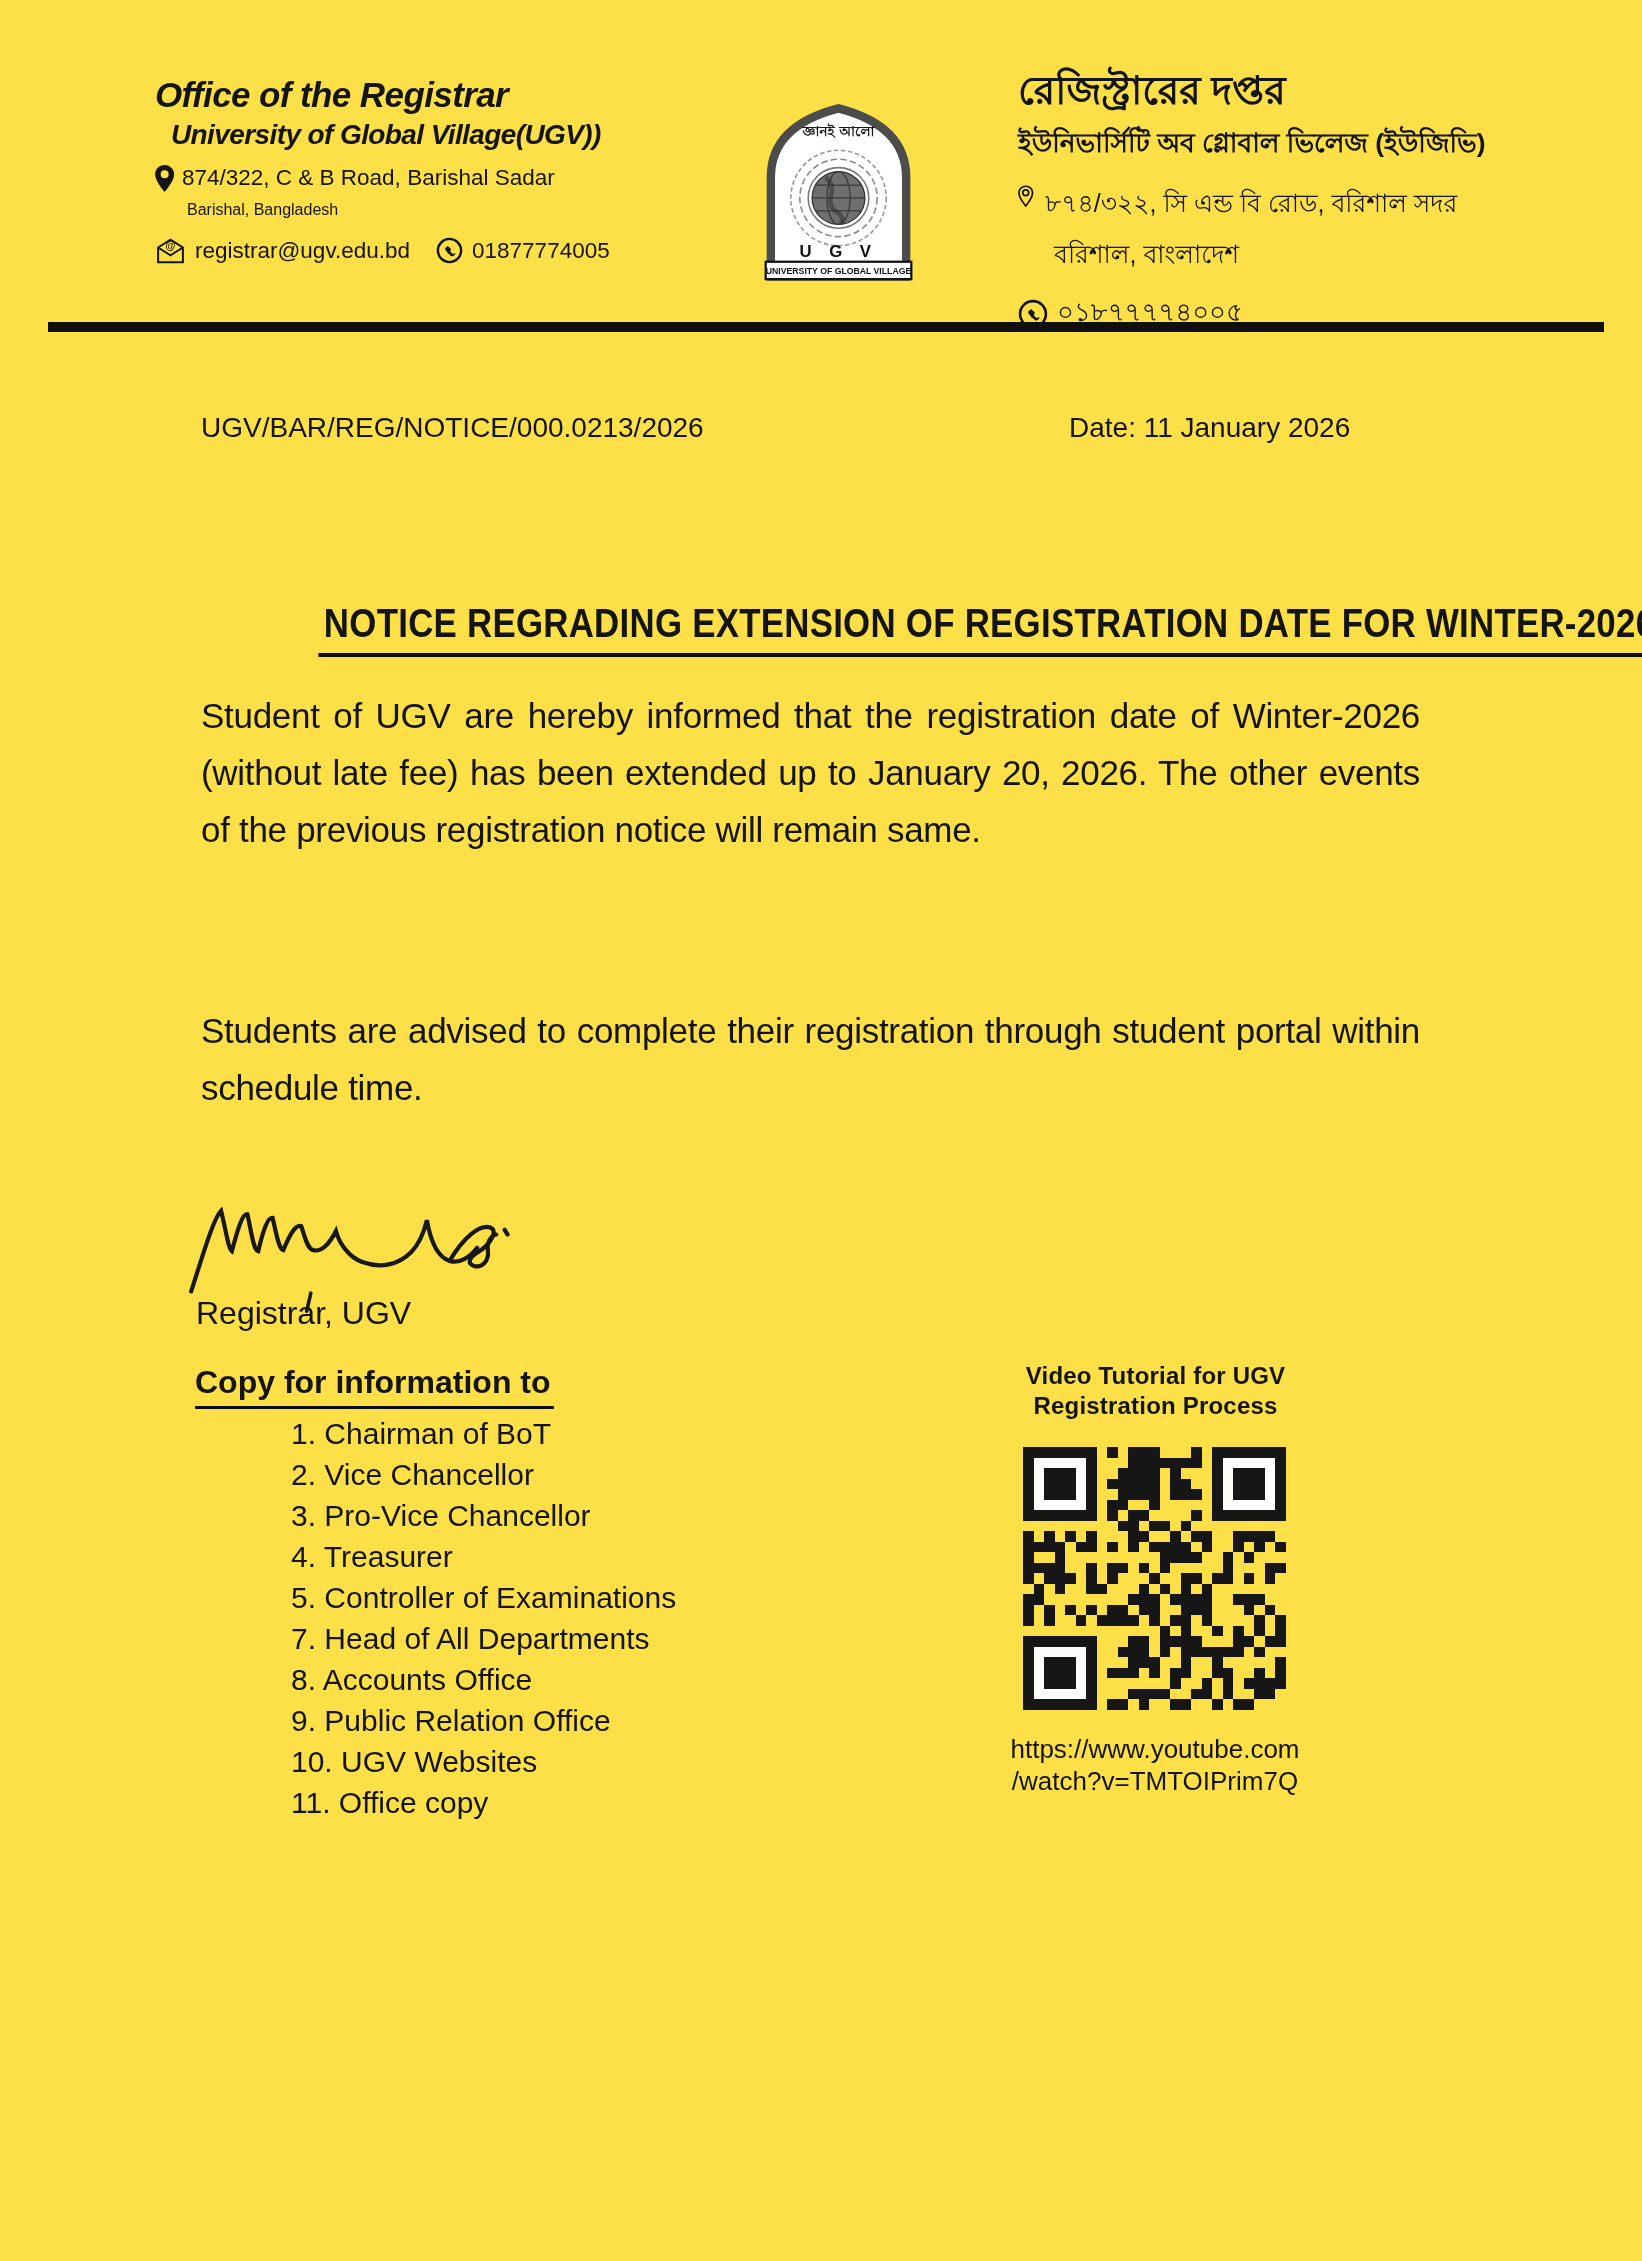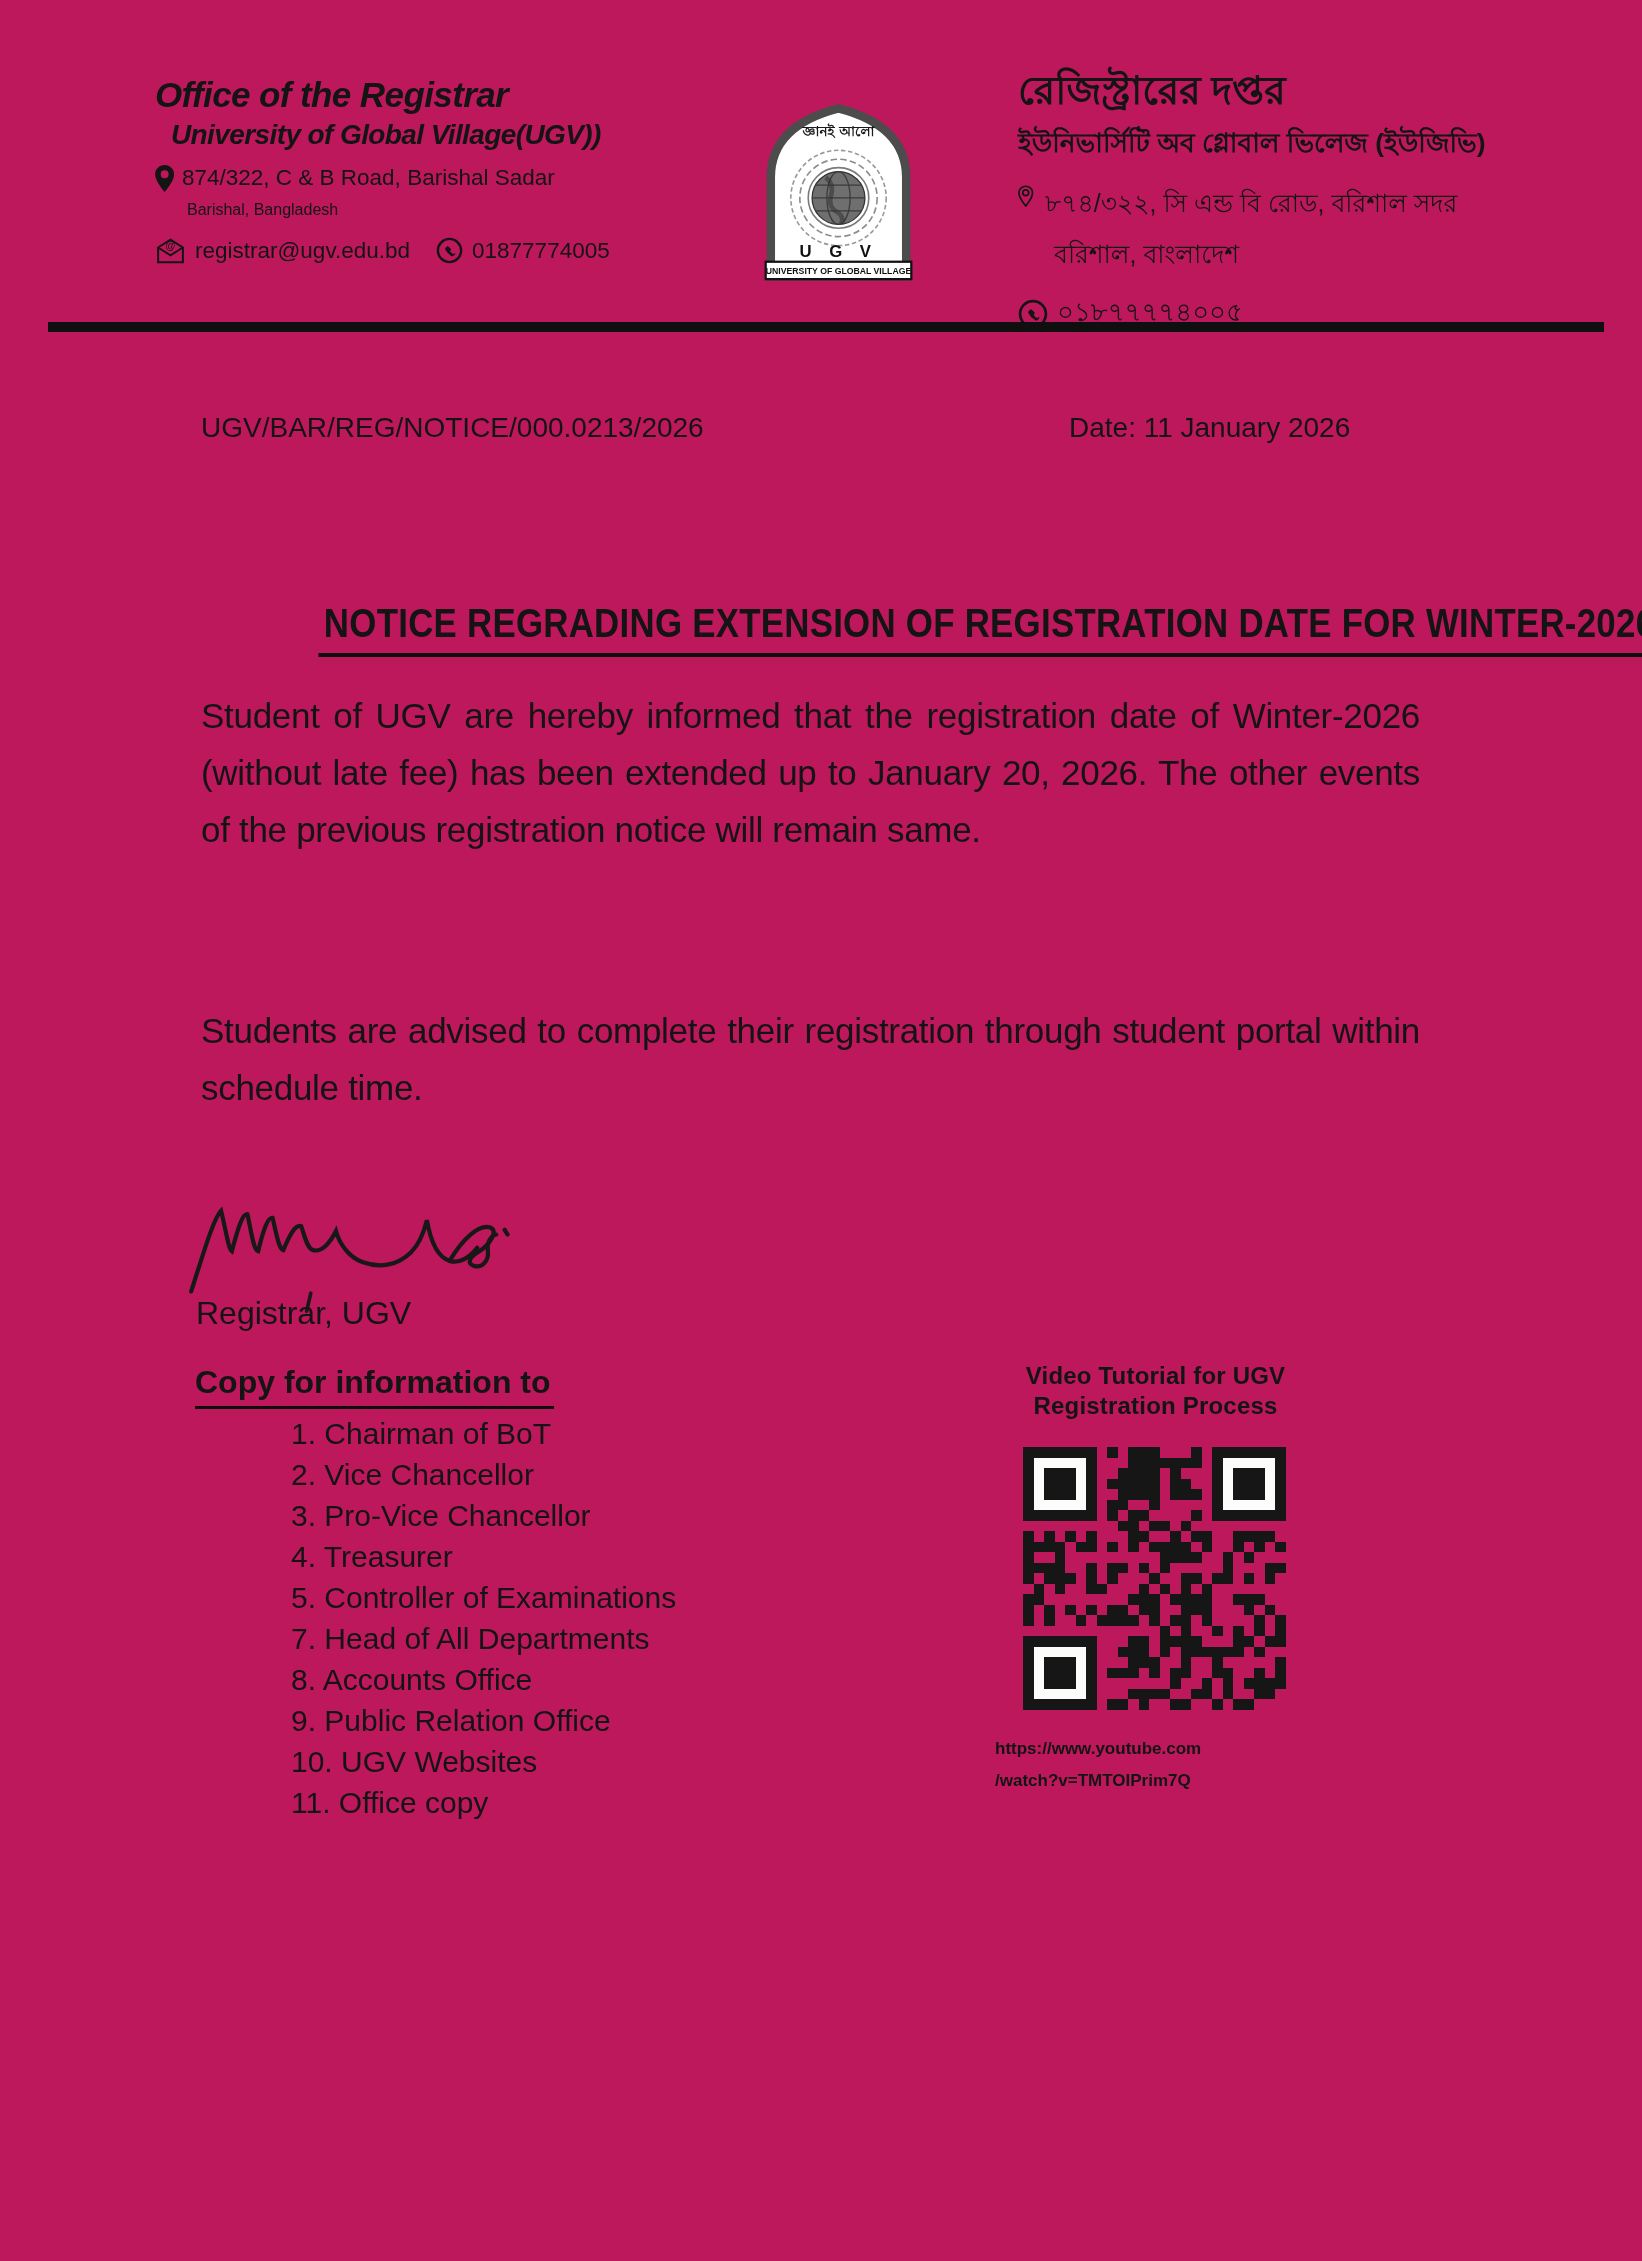--- a/index.html
+++ b/index.html
@@ -1,18 +1,18 @@
 <!DOCTYPE html>
 <html style="font-size:10.3px"><head>
 <meta charset="utf-8">
 <style>
   html,body{margin:0;padding:0;background:#e8e8e6;}
   .page{
     position:relative;width:1643px;height:2261px;margin:0 auto;
-    background:#be185d;color:#141414;overflow:hidden;
+    background:#fde047;color:#141414;overflow:hidden;
     font-family:"Liberation Sans", sans-serif;
   }
   
   .hdr-left{position:absolute;left:155px;top:75px;}
   .hdr-left .h1{font-size:35px;font-weight:bold;font-style:italic;letter-spacing:-0.6px;line-height:1.15;}
   .hdr-left .h2{font-size:28px;font-weight:bold;font-style:italic;letter-spacing:-0.6px;margin-top:3.9px;margin-left:16px;}
   .hdr-left .addr{display:flex;align-items:flex-start;gap:7.7px;margin-top:14px;font-size:22.5px;}
   .hdr-left .addr2{margin-top:9px;padding-left:32px;font-size:16px;}
   .hdr-left .contact{display:flex;align-items:center;gap:9px;margin-top:18px;font-size:22.5px;}
   .hdr-left .contact .ph{margin-left:17px;}
@@ -44,22 +44,22 @@
   
   .copy-head{position:absolute;left:195px;top:1364px;font-size:32px;font-weight:bold;
     border-bottom:3.9px solid #0c0c0c;padding:0 3.9px 4.5px 0;}
   .copy-list{position:absolute;left:291px;top:1413px;font-size:30px;line-height:41px;}
   
   .qr-caption{position:absolute;left:1004px;top:1361px;width:303px;text-align:center;
     font-size:24px;line-height:30px;font-weight:600;letter-spacing:0.2px;}
   .qr-svg{position:absolute;left:1023px;top:1447px;width:263px;height:263px;}
   .qr-svg rect{fill:#161616;}
   .qr-svg rect.w{fill:#fcfcfa;}
-  .qr-url{position:absolute;left:995px;top:1733px;width:320px;
-    font-size:17px;line-height:32px;font-weight:700;}
+  .qr-url{position:absolute;left:995px;top:1733px;width:320px;text-align:center;
+    font-size:26px;line-height:32px;font-weight:400;}
   .stroke{fill:none;stroke:#141414;}
 </style>
 </head>
 <body>
 
 <div class="page">
 
   <div class="hdr-left">
     <div class="h1">Office of the Registrar</div>
     <div class="h2">University of Global Village(UGV))</div>

